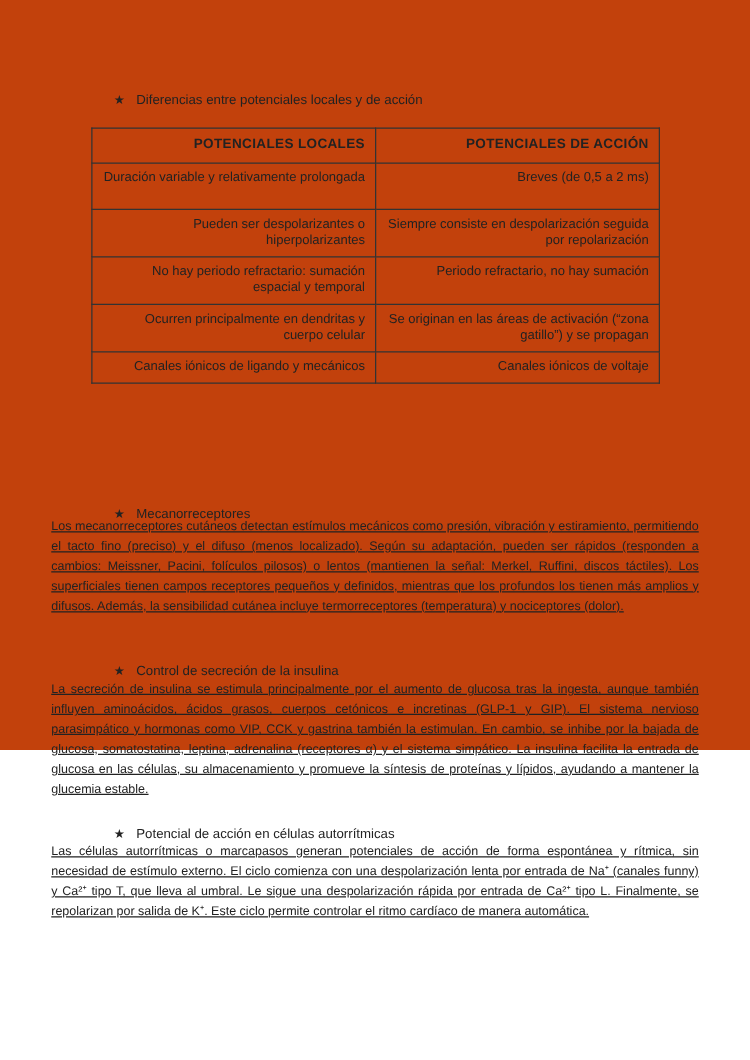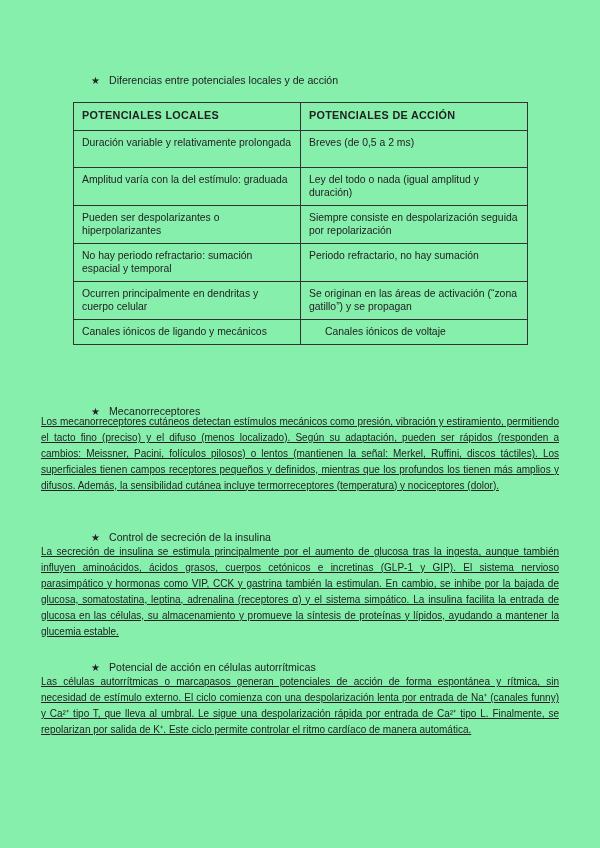--- a/index.html
+++ b/index.html
@@ -1,23 +1,23 @@
 <!DOCTYPE html>
 <html><head>
 <meta charset="utf-8">
 <style>
   html, body { margin: 0; padding: 0; background: #ffffff; }
   body { width: 600px; height: 848px; position: relative; overflow: hidden;
          font-family: "Liberation Sans", sans-serif; color: #222; }
-  .page { position: absolute; left: 0; top: 0; width: 600px; height: 848px; background: #86efac; }
+  .page { position: absolute; left: 0; top: 0; width: 600px; height: 600px; background: #c2410c; }
   .bullet { position: absolute; font-size: 10.6px; line-height: 14px; white-space: nowrap; }
   .bullet .star { display: inline-block; width: 18px; font-size: 10px; }
   table.cmp { position: absolute; left: 73px; top: 102px; width: 455px; border-collapse: collapse;
               font-size: 10.4px; line-height: 13.5px; }
-  table.cmp th, table.cmp td { border: 1.3px solid #333; text-align: left; vertical-align: top;
+  table.cmp th, table.cmp td { border: 1.3px solid #333; text-align: right; vertical-align: top;
               padding: 5px 8px 5px 8px; width: 50%; }
   table.cmp th { font-weight: bold; font-size: 10.8px; letter-spacing: 0.3px; padding: 6px 8px 7px 8px; }
   table.cmp td { height: 26px; }
   .para { position: absolute; left: 41px; width: 518px; font-size: 10px; line-height: 15.9px;
           text-align: justify; text-decoration: underline; }
 </style>
 </head>
 <body>
 
 <div class="page">
@@ -30,24 +30,20 @@
     <thead>
       <tr>
         <th>POTENCIALES LOCALES</th>
         <th>POTENCIALES DE ACCIÓN</th>
       </tr>
     </thead>
     <tbody>
       <tr>
         <td>Duración variable y relativamente prolongada</td>
         <td>Breves (de 0,5 a 2 ms)</td>
-      </tr>
-      <tr>
-        <td>Amplitud varía con la del estímulo: graduada</td>
-        <td>Ley del todo o nada (igual amplitud y duración)</td>
       </tr>
       <tr>
         <td>Pueden ser despolarizantes o hiperpolarizantes</td>
         <td>Siempre consiste en despolarización seguida por repolarización</td>
       </tr>
       <tr>
         <td>No hay periodo refractario: sumación espacial y temporal</td>
         <td>Periodo refractario, no hay sumación</td>
       </tr>
       <tr>

